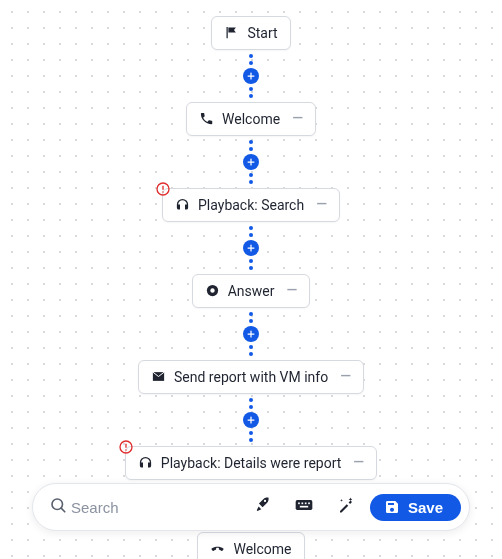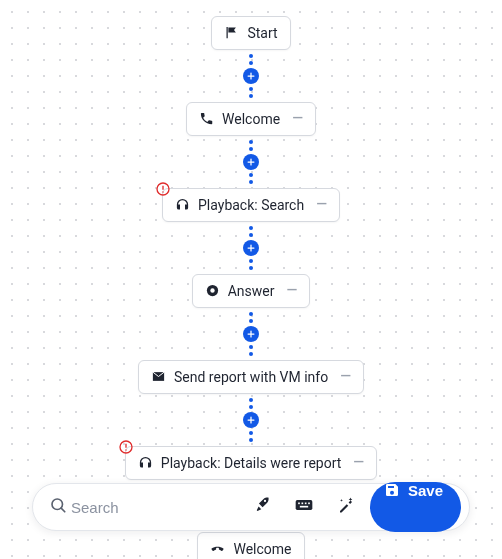--- a/index.html
+++ b/index.html
@@ -115,24 +115,24 @@
     justify-content: center;
     color: #1f2430;
     border-radius: 8px;
     cursor: pointer;
   }
   .save-btn {
     background: #1259e6;
     color: #fff;
     border: none;
     border-radius: 999px;
-    height: 50px;
+    height: 27px;
     padding: 0 18px 0 14px;
     display: flex;
-    align-items: flex-start;
+    align-items: center;
     gap: 8px;
     font-size: 15px;
     font-weight: 600;
     cursor: pointer;
   }
   .save-btn .icon { display: inline-flex; }
 </style>
 </head>
 <body>
 

